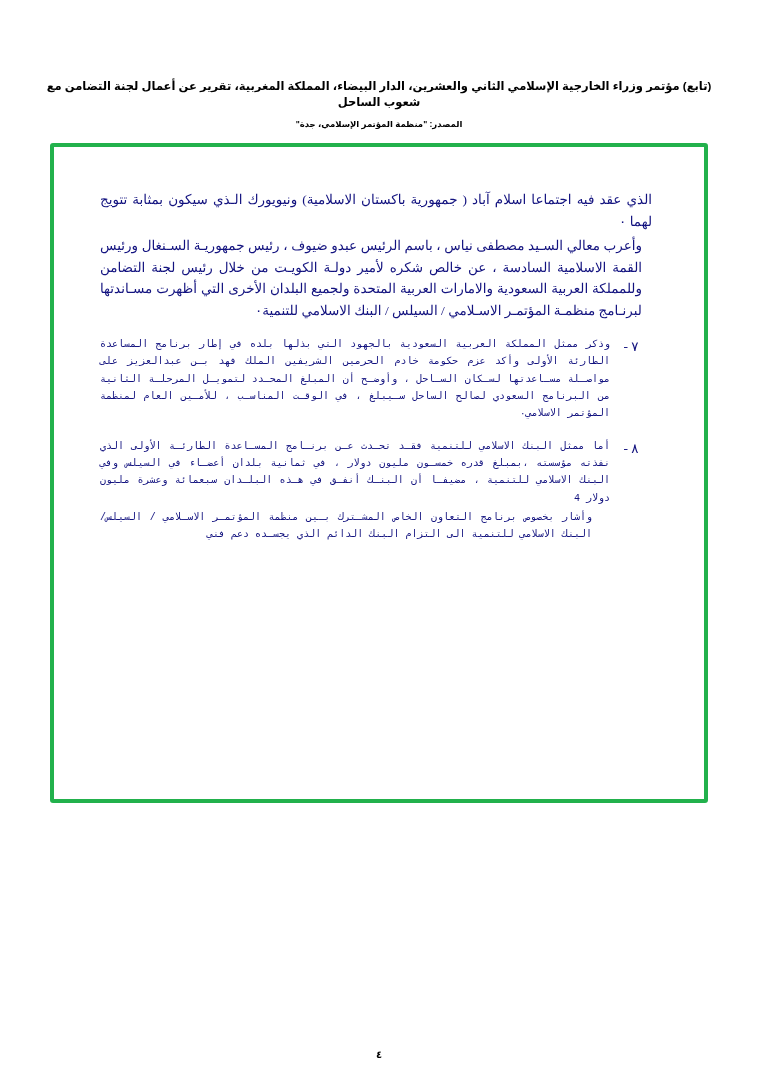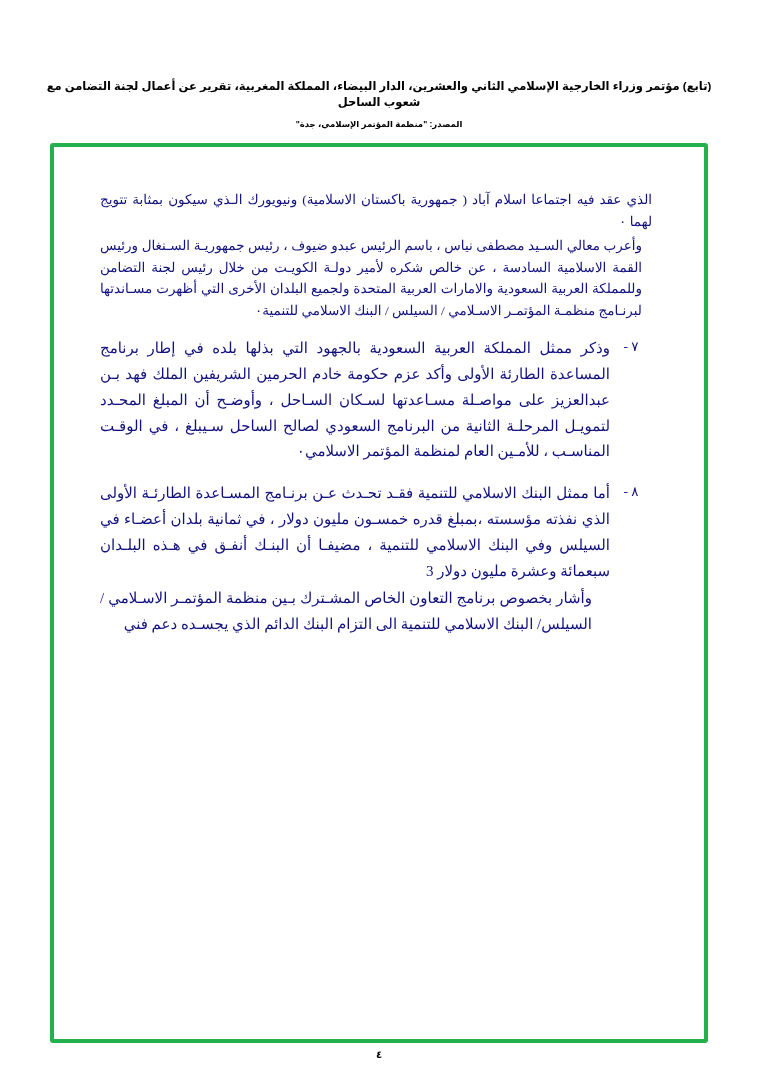--- a/index.html
+++ b/index.html
@@ -45,21 +45,21 @@
     font-size: 8.5px;
     color: #000;
   }
 
   
   .frame {
     position: absolute;
     top: 143px;
     left: 50px;
     width: 658px;
-    height: 900px;
+    height: 660px;
     border: 4px solid #22b14c;
     border-radius: 3px;
     box-sizing: border-box;
     background: #ffffff;
   }
 
   .content {
     position: absolute;
     top: 42px;
     right: 52px;
@@ -102,22 +102,22 @@
     color: #12127f;
     padding-top: 2px;
     text-align: center;
     white-space: nowrap;
   }
   .item-body {
     flex: 1 1 auto;
   }
   .item-body p {
     margin: 0 0 2px 0;
-    font-family: Liberation Serif, serif;
-    font-size: 15px;
+    font-family: Liberation Mono, monospace;
+    font-size: 10px;
     line-height: 1.72;
     color: #12127f;
     text-align: justify;
     text-align-last: right;
   }
   .tail-para {
     margin-top: 6px;
     padding-right: 18px;
   }
 
@@ -155,21 +155,21 @@
       <div class="item">
         <div class="item-number">٧ -</div>
         <div class="item-body">
           <p>وذكر ممثل المملكة العربية السعودية بالجهود التي بذلها بلده في إطار برنامج المساعدة الطارئة الأولى وأكد عزم حكومة خادم الحرمين الشريفين الملك فهد بـن عبدالعزيز على مواصـلة مسـاعدتها لسـكان السـاحل ، وأوضـح أن المبلغ المحـدد لتمويـل المرحلـة الثانية من البرنامج السعودي لصالح الساحل سـيبلغ ، في الوقـت المناسـب ، للأمـين العام لمنظمة المؤتمر الاسلامي٠</p>
         </div>
       </div>
 
       <div class="item">
         <div class="item-number">٨ -</div>
         <div class="item-body">
-          <p>أما ممثل البنك الاسلامي للتنمية فقـد تحـدث عـن برنـامج المسـاعدة الطارئـة الأولى الذي نفذته مؤسسته ،بمبلغ قدره خمسـون مليون دولار ، في ثمانية بلدان أعضـاء في السيلس وفي البنك الاسلامي للتنمية ، مضيفـا أن البنـك أنفـق في هـذه البلـدان سبعمائة وعشرة مليون دولار 3</p>
+          <p>أما ممثل البنك الاسلامي للتنمية فقـد تحـدث عـن برنـامج المسـاعدة الطارئـة الأولى الذي نفذته مؤسسته ،بمبلغ قدره خمسـون مليون دولار ، في ثمانية بلدان أعضـاء في السيلس وفي البنك الاسلامي للتنمية ، مضيفـا أن البنـك أنفـق في هـذه البلـدان سبعمائة وعشرة مليون دولار 4</p>
           <p class="tail-para">وأشار بخصوص برنامج التعاون الخاص المشـترك بـين منظمة المؤتمـر الاسـلامي / السيلس/ البنك الاسلامي للتنمية  الى التزام البنك الدائم الذي يجسـده دعم فني</p>
         </div>
       </div>
 
     </div>
   </div>
 
   <div class="footer">
     <span>٤</span>
   </div>

